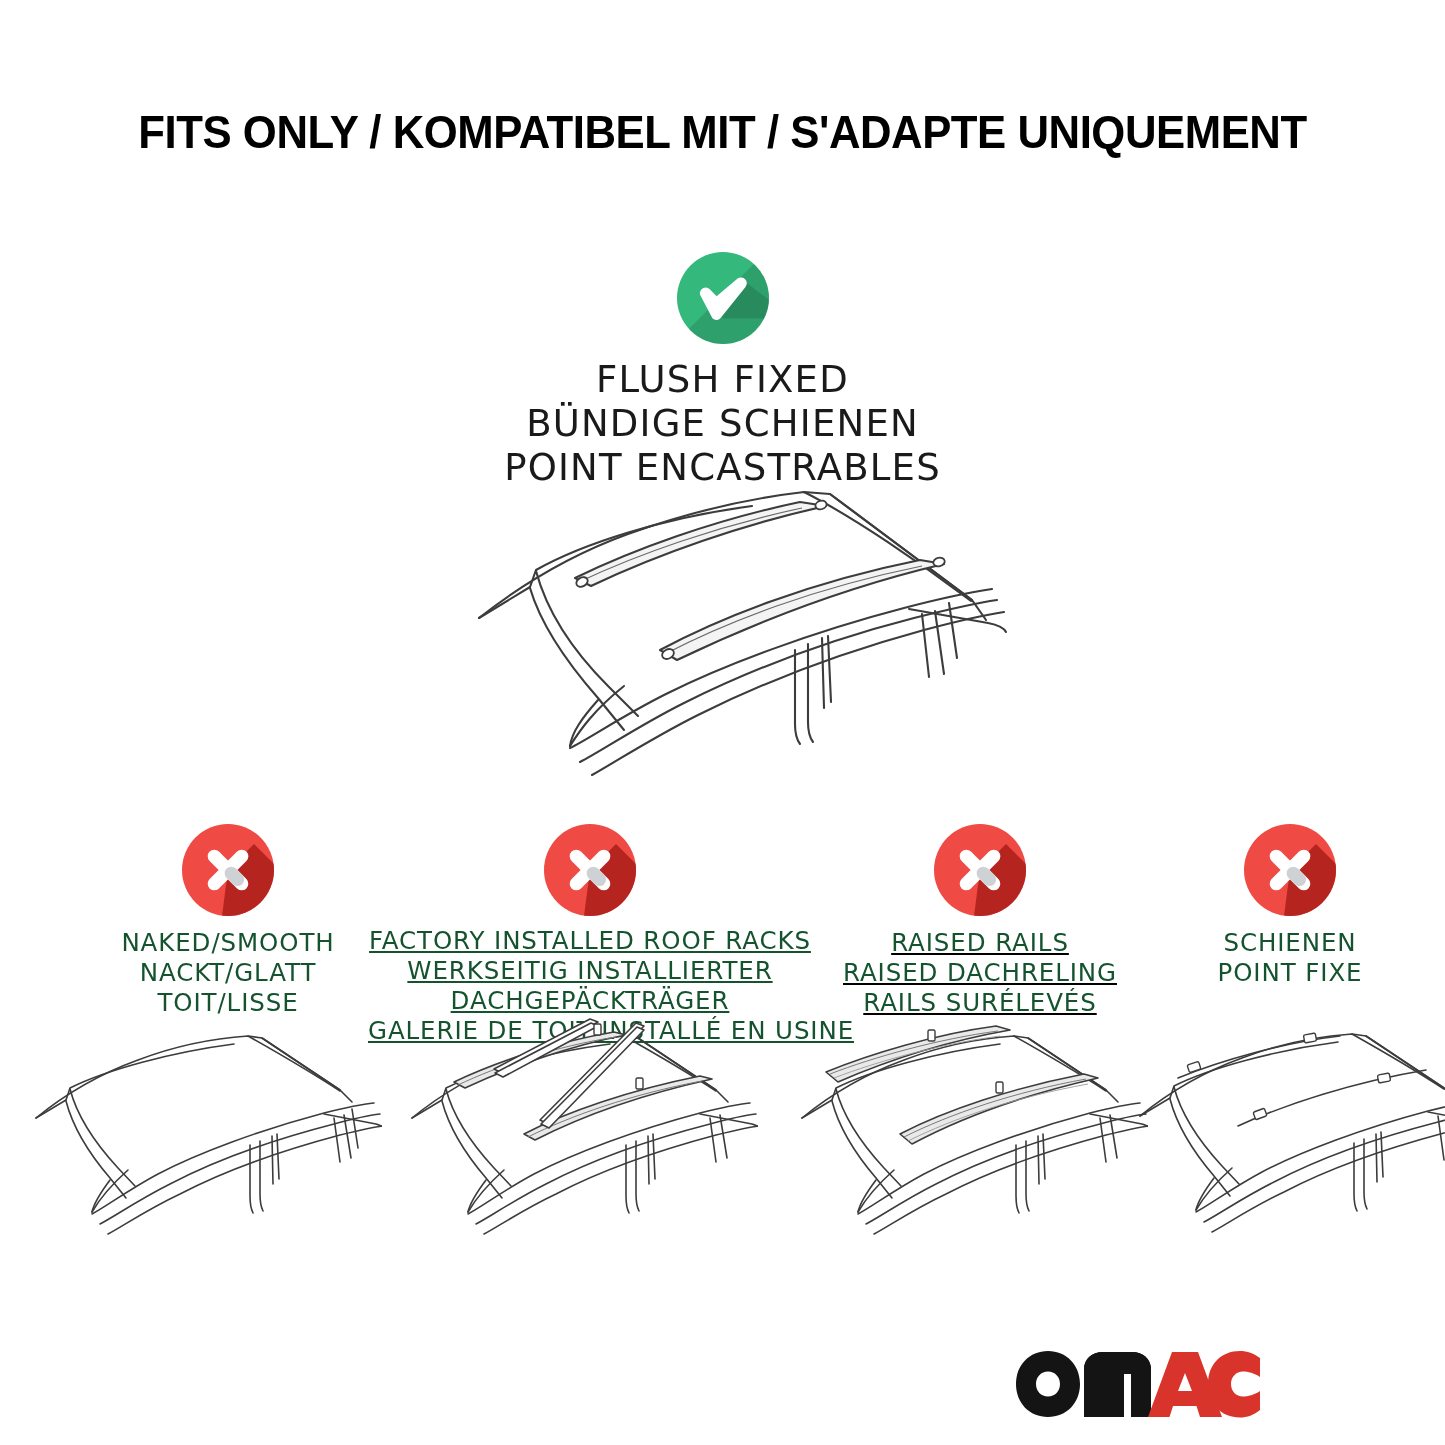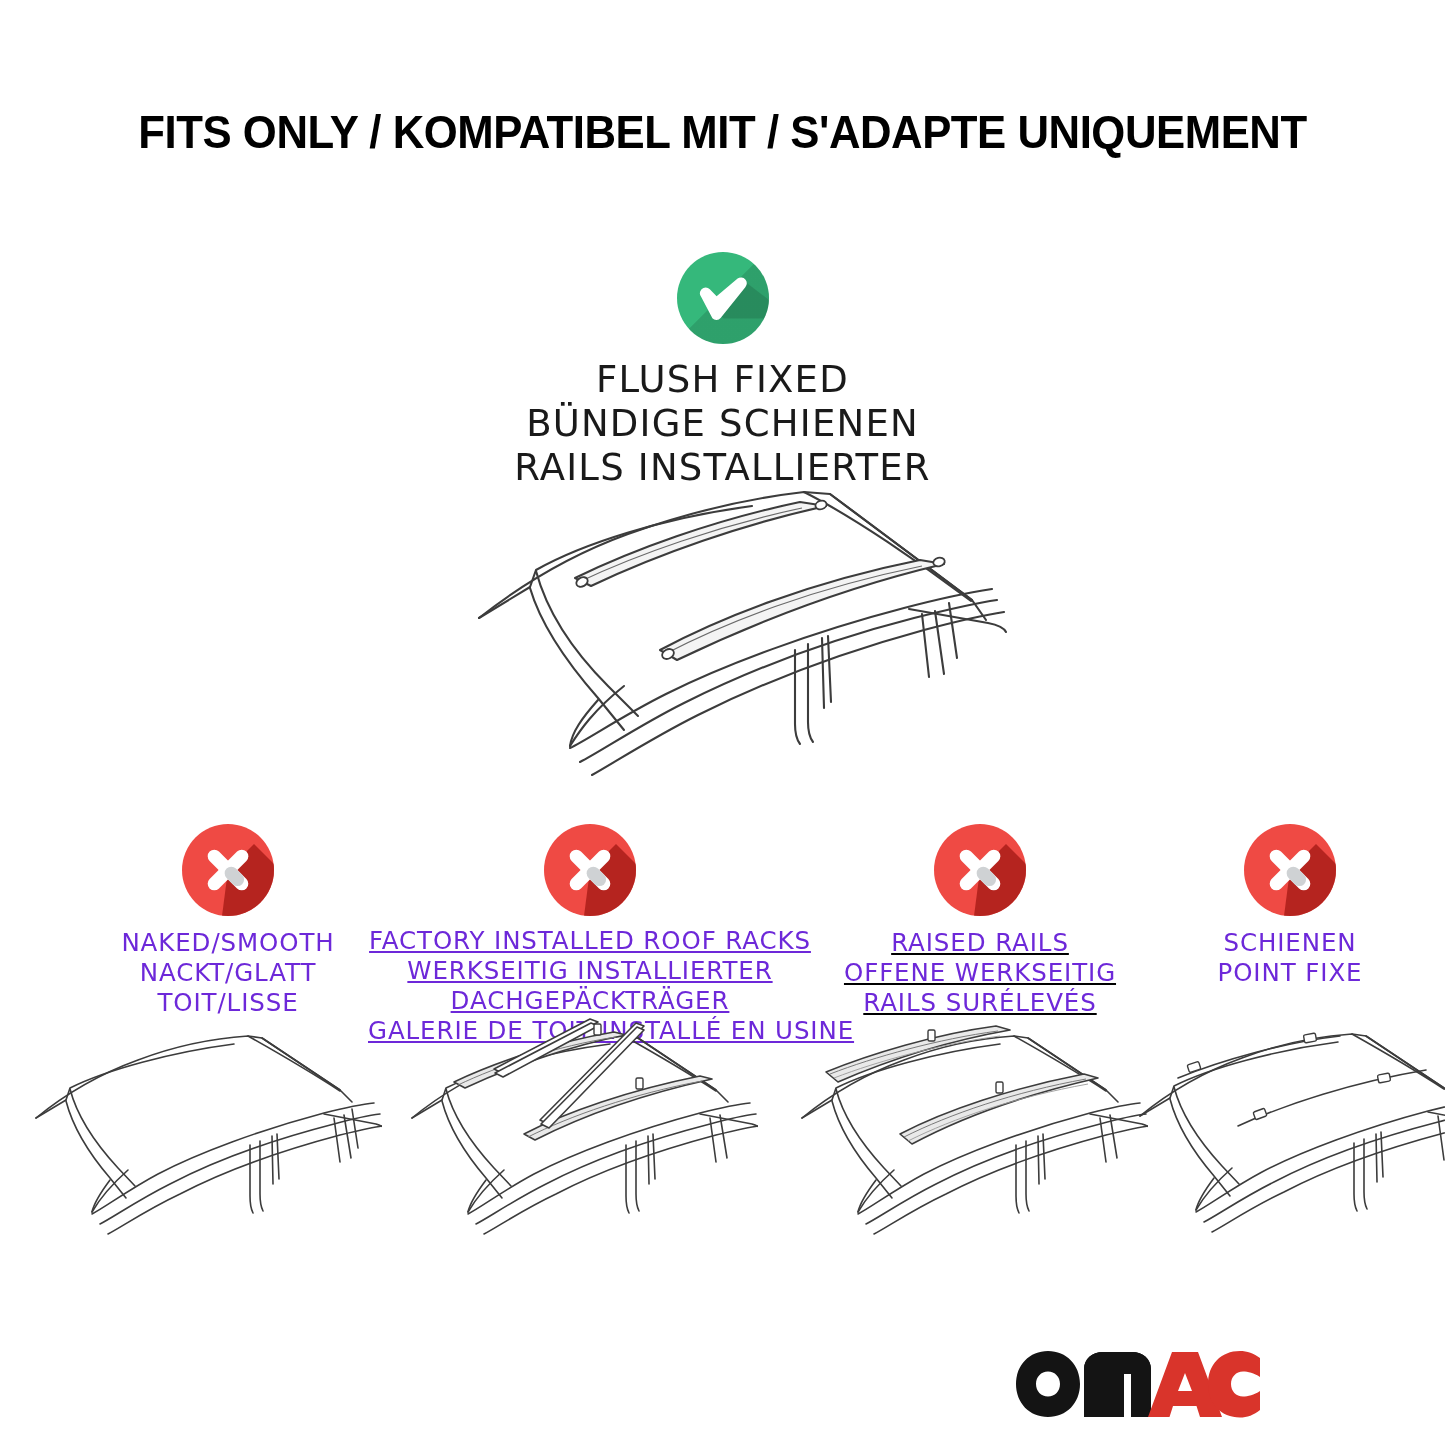--- a/index.html
+++ b/index.html
@@ -93,21 +93,21 @@
     text-align: center;
   }
   .no-col .circle-icon.red { background: #ef4b46; background: #ef4a44; }
   .x-svg { position: absolute; left: 0; top: 0; width: 100%; height: 100%; }
 
   .no-labels {
     margin-top: 12px;
     font-size: 24.5px;
     line-height: 30px;
     letter-spacing: 0.9px;
-    color: #6d28d9;
+    color: #14532d;
     font-weight: 400;
     white-space: nowrap;
     font-family: "DejaVu Sans", "Liberation Sans", sans-serif;
   }
   .no-labels span { display: block; }
 
   
   #col-0 { left: 28px;   width: 400px; }
   #col-1 { left: 368px;  width: 444px; }
   #col-2 { left: 805px;  width: 350px; text-decoration: underline; }
@@ -147,21 +147,21 @@
       <svg class="check-svg" viewBox="0 0 92 92">
 
         <path d="M37.5 57.5 L46.5 66.5 L92 66.5 L92 48 L66 28 Z" fill="#000000" opacity="0.13"></path>
         <path d="M24.5 45.5 a5.8 5.8 0 0 1 8.3 -8.2 L39.6 44.2 L60.6 26.6 a5.8 5.8 0 0 1 7.7 8.6 L43.6 66.0 a5.6 5.6 0 0 1 -8.2 0.3 Z" fill="#ffffff"></path>
       </svg>
     </div>
 
     <div class="ok-labels">
       <div>FLUSH FIXED</div>
       <div>BÜNDIGE SCHIENEN</div>
-      <div>RAILS INSTALLIERTER</div>
+      <div>POINT ENCASTRABLES</div>
     </div>
   </div>
 
   <div class="hero-roof">
     <svg viewBox="0 0 560 320" width="560" height="320">
       <g fill="none" stroke="#3c3c3c" stroke-width="2.1" stroke-linecap="round" stroke-linejoin="round">
 
         <path d="M27 146 C 60 120 110 86 176 62 C 243 38 300 26 352 20 L 378 22 L 520 128 L 534 148"></path>
         <path d="M27 146 L 78 115"></path>
         <path d="M78 115 L 84 98 C 130 72 210 46 300 34"></path>
@@ -251,21 +251,21 @@
           <path d="M46 46 L72 20 L92 40 L92 92 L40 92 Z" fill="#a81c17" opacity="0.82"></path>
           <g fill="#ffffff">
             <rect x="20" y="39.4" width="52" height="13.2" rx="6.6" transform="rotate(45 46 46)"></rect>
             <rect x="20" y="39.4" width="52" height="13.2" rx="6.6" transform="rotate(-45 46 46)"></rect>
           </g>
           <rect x="44" y="39.4" width="22" height="13.2" rx="6.6" transform="rotate(45 46 46)" fill="#cfd2d4"></rect>
         </svg>
       </div>
       <div class="no-labels">
         <span>RAISED RAILS</span>
-        <span>OFFENE WERKSEITIG</span>
+        <span>RAISED DACHRELING</span>
         <span>RAILS SURÉLEVÉS</span>
       </div>
     </div>
 
     <div class="no-col" id="col-3">
       <div class="circle-icon red">
         <svg class="x-svg" viewBox="0 0 92 92">
           <path d="M46 46 L72 20 L92 40 L92 92 L40 92 Z" fill="#a81c17" opacity="0.82"></path>
           <g fill="#ffffff">
             <rect x="20" y="39.4" width="52" height="13.2" rx="6.6" transform="rotate(45 46 46)"></rect>

